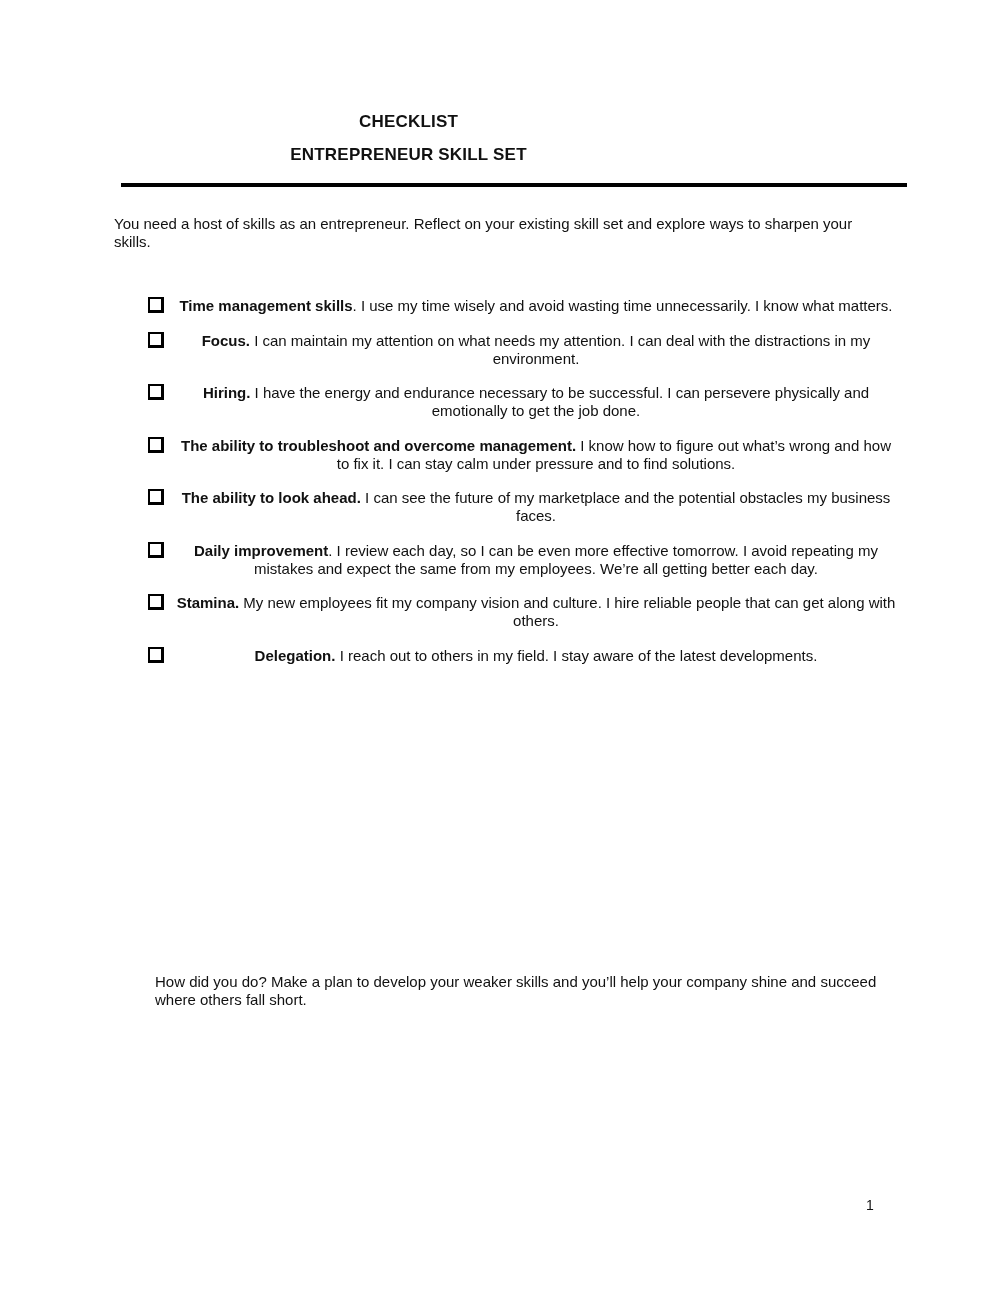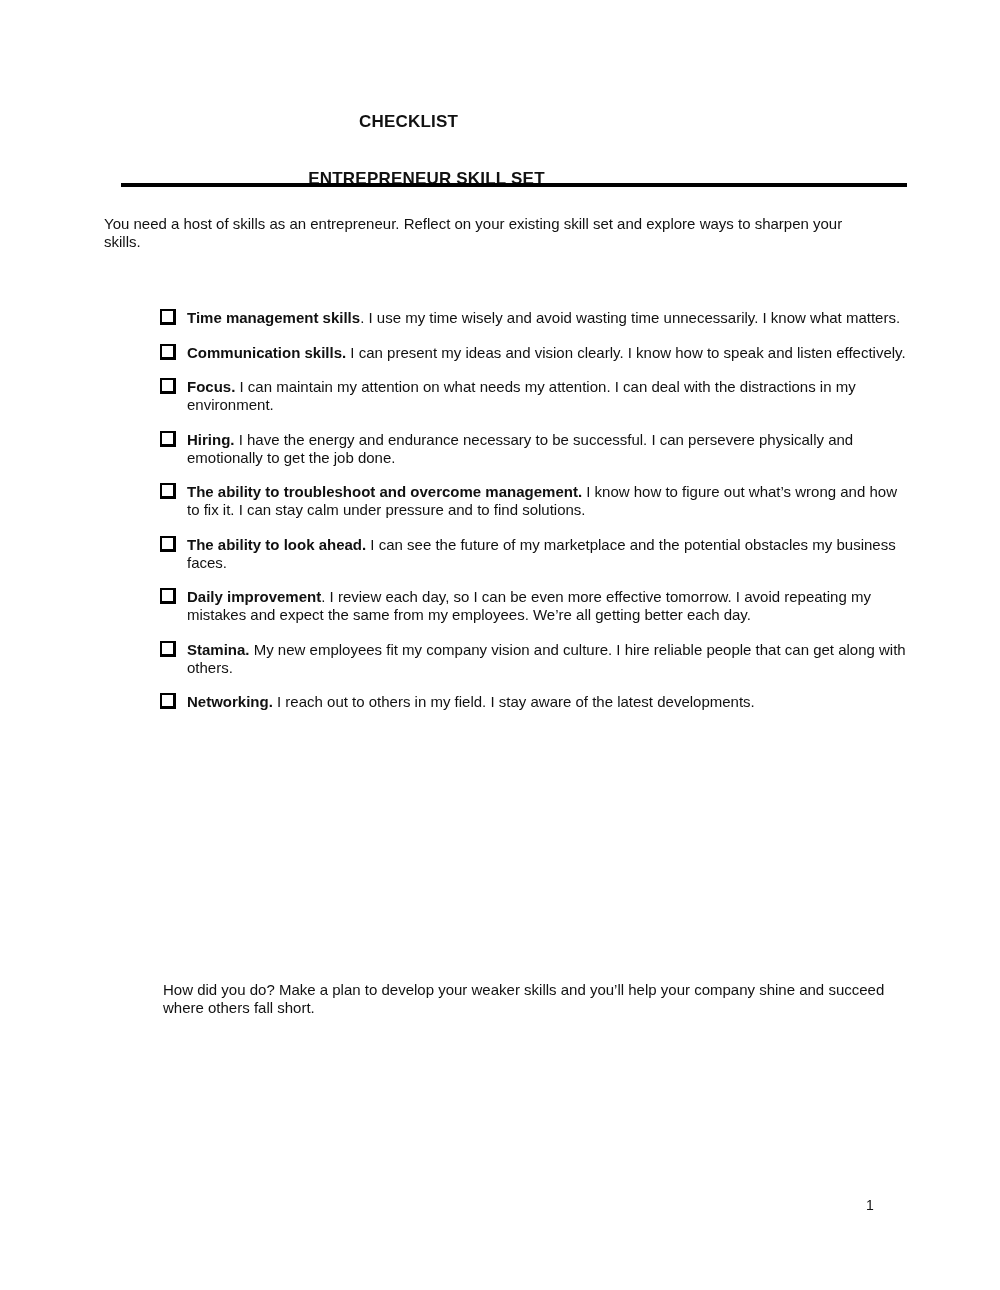--- a/index.html
+++ b/index.html
@@ -5,29 +5,29 @@
     html, body { margin: 0; padding: 0; background: #ffffff; }
     body {
       width: 1000px; height: 1290px; position: relative; overflow: hidden;
       font-family: "Liberation Sans", sans-serif; color: #111111;
     }
     .title {
       position: absolute; left: 0; width: 817px; text-align: center;
       font-weight: bold; font-size: 17px; letter-spacing: 0.2px;
     }
     #t1 { top: 112px; }
-    #t2 { top: 169px; padding-left: 18px; }
+    #t2 { top: 145px; }
     .rule {
       position: absolute; left: 121px; top: 183px; width: 786px; height: 4px; background: #000000;
     }
     .intro {
-      position: absolute; left: 104px; top: 215px; width: 760px;
+      position: absolute; left: 114px; top: 215px; width: 760px;
       font-size: 15px; line-height: 18px;
     }
-    .checklist { position: absolute; left: 147px; top: 297px; width: 750px; margin: 12px; padding: 0; list-style: none; }
+    .checklist { position: absolute; left: 147px; top: 297px; width: 750px; margin: 0; padding: 0; list-style: none; text-align: center; }
     .item { position: relative; padding-left: 28px; font-size: 15px; line-height: 18px; margin-bottom: 16.5px; }
     .box {
       position: absolute; left: 1px; top: 0px; width: 11px; height: 11px;
       border: 2px solid #000; border-right-width: 3px; border-bottom-width: 3px;
       box-sizing: content-box; background: #fff;
     }
     .item-title { font-weight: bold; }
     .closing {
       position: absolute; left: 151px; top: 969px; width: 730px;
       font-size: 15px; line-height: 18px;
@@ -45,24 +45,20 @@
 
 <p class="intro" style="margin:0;">You need a host of skills as an entrepreneur. Reflect on your existing skill set and explore ways to sharpen your skills.</p>
 
 <ul class="checklist">
   <li class="item">
     <span class="box"></span>
     <span class="item-title">Time management skills</span><span>. I use my time wisely and avoid wasting time unnecessarily. I know what matters.</span>
   </li>
   <li class="item">
     <span class="box"></span>
-    <span class="item-title">Communication skills.</span><span> I can present my ideas and vision clearly. I know how to speak and listen effectively.</span>
-  </li>
-  <li class="item">
-    <span class="box"></span>
     <span class="item-title">Focus.</span><span> I can maintain my attention on what needs my attention. I can deal with the distractions in my environment.</span>
   </li>
   <li class="item">
     <span class="box"></span>
     <span class="item-title">Hiring.</span><span> I have the energy and endurance necessary to be successful. I can persevere physically and emotionally to get the job done.</span>
   </li>
   <li class="item">
     <span class="box"></span>
     <span class="item-title">The ability to troubleshoot and overcome management.</span><span> I know how to figure out what’s wrong and how to fix it. I can stay calm under pressure and to find solutions.</span>
   </li>
@@ -73,19 +69,19 @@
   <li class="item">
     <span class="box"></span>
     <span class="item-title">Daily improvement</span><span>. I review each day, so I can be even more effective tomorrow. I avoid repeating my mistakes and expect the same from my employees. We’re all getting better each day.</span>
   </li>
   <li class="item">
     <span class="box"></span>
     <span class="item-title">Stamina.</span><span> My new employees fit my company vision and culture. I hire reliable people that can get along with others.</span>
   </li>
   <li class="item">
     <span class="box"></span>
-    <span class="item-title">Networking.</span><span> I reach out to others in my field. I stay aware of the latest developments.</span>
+    <span class="item-title">Delegation.</span><span> I reach out to others in my field. I stay aware of the latest developments.</span>
   </li>
 </ul>
 
-<p class="closing" style="margin:12px;">How did you do? Make a plan to develop your weaker skills and you’ll help your company shine and succeed where others fall short.</p>
+<p class="closing" style="margin:4px;">How did you do? Make a plan to develop your weaker skills and you’ll help your company shine and succeed where others fall short.</p>
 
 <div class="page-num">1</div>
 
 </body></html>

